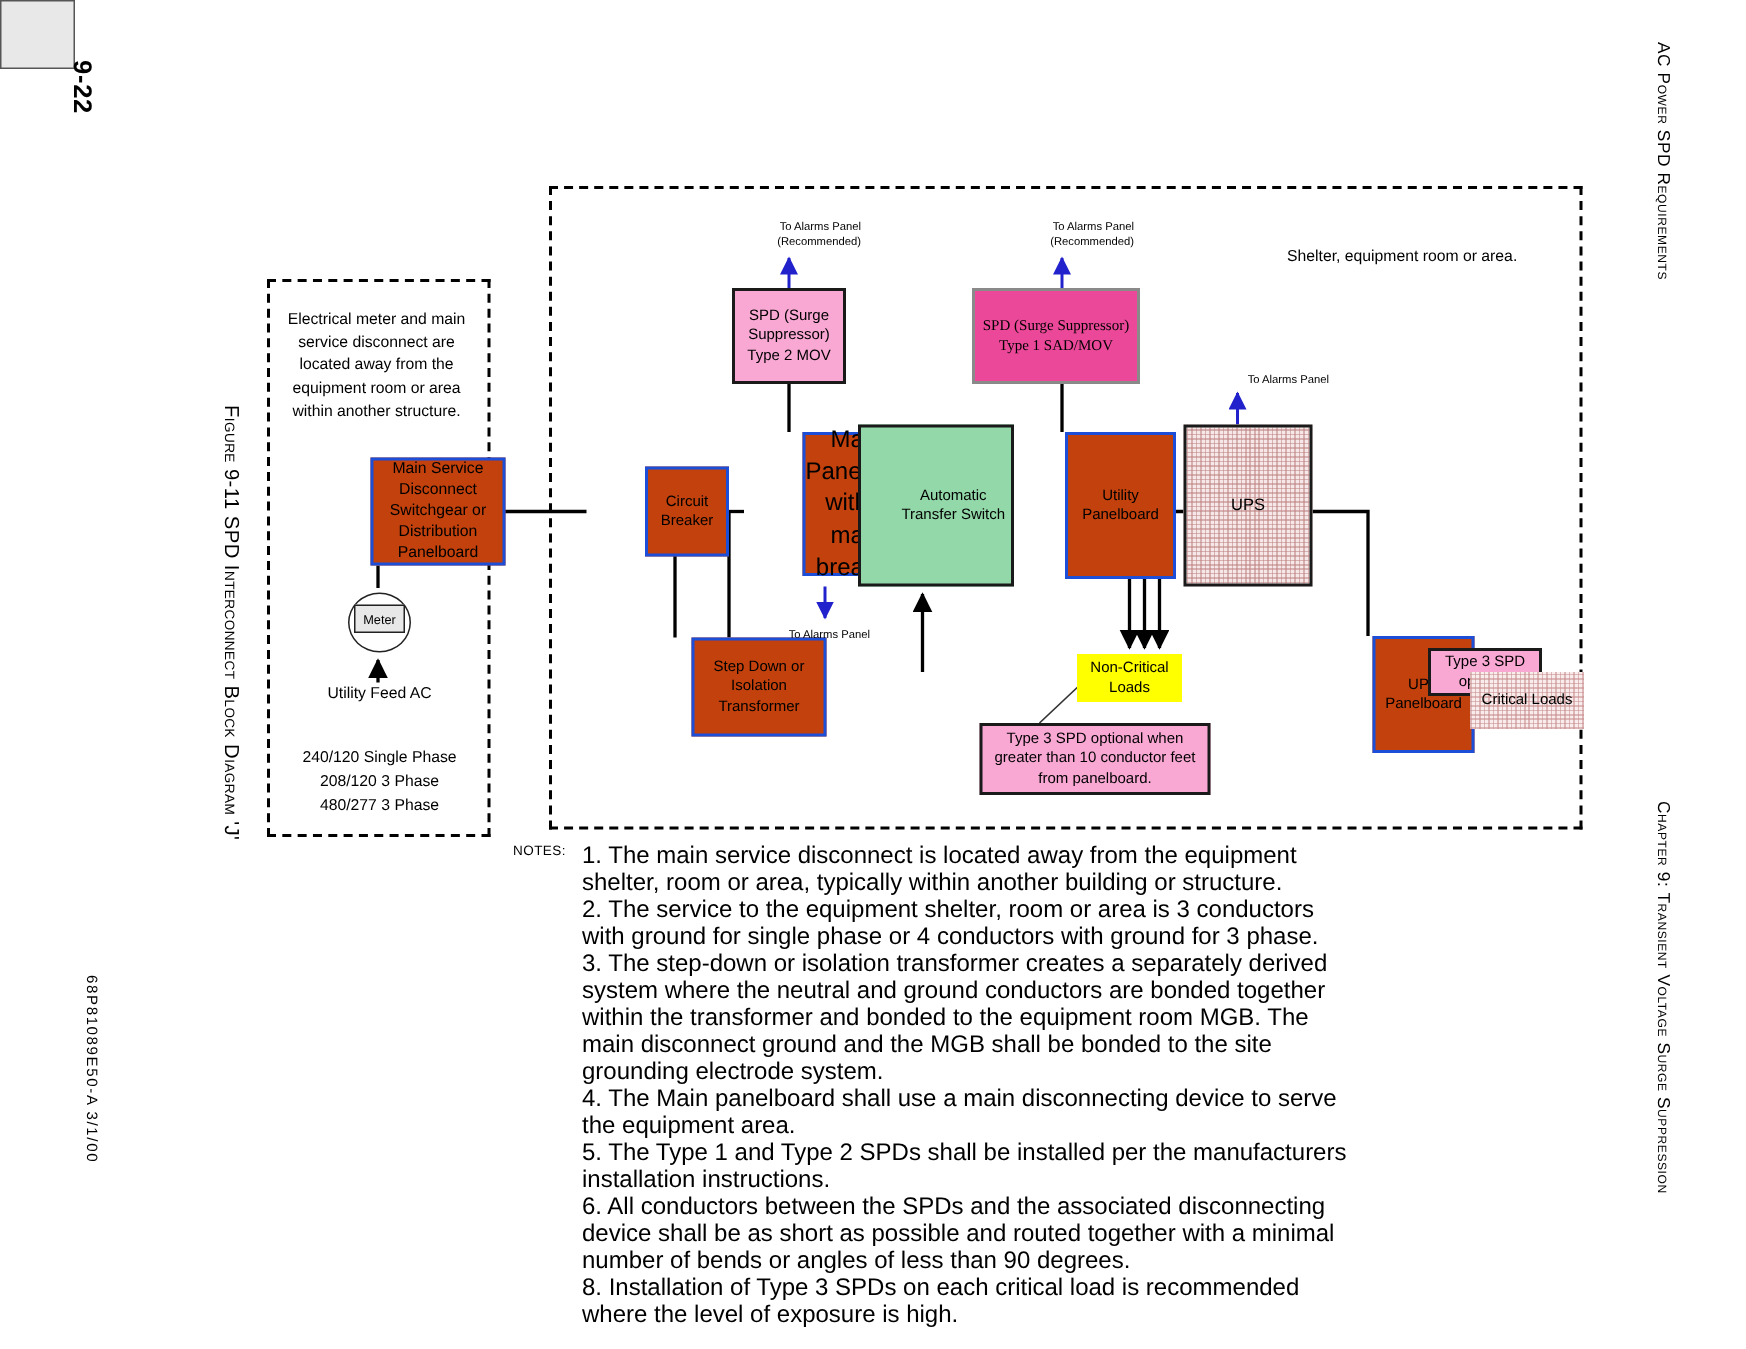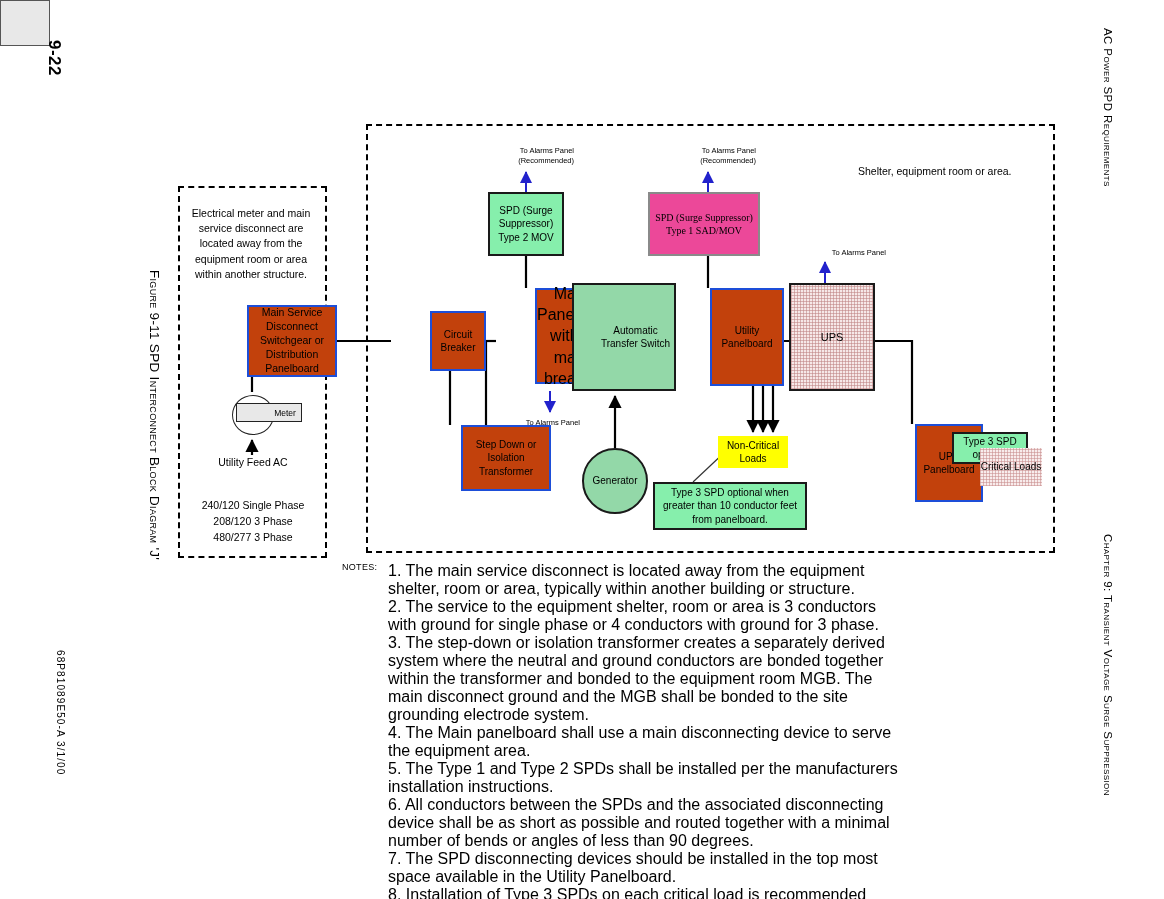--- a/index.html
+++ b/index.html
@@ -30,21 +30,21 @@
   .note-text{position:absolute;text-align:center;font-size:10.5px;line-height:1.45;}
   #utility-note{left:186px;top:206px;width:130px;}
   #shelter-label{left:858px;top:164px;width:200px;text-align:left;font-size:10.5px;}
 
   
   .blk{position:absolute;box-sizing:border-box;display:flex;align-items:center;
        justify-content:center;text-align:center;line-height:1.32;}
   .blk span{display:block;width:100%;}
 
   .grey{background:#c2410c;border:2px solid #1d4ed8;margin-left:39px;}
-  .cyan{background:#86efac;border:2px solid #1a1a1a;}
+  .cyan{background:#f9a8d4;border:2px solid #1a1a1a;}
   .cyan-g{background:#ec4899;border:2px solid #8a8a8a;font-family:Liberation Serif, serif;}
   .green{background:#93d8a8;border:2px solid #1a1a1a;}
   .yellow{background:#ffff00;border:none;}
   .hatch{border:2px solid #1a1a1a;
          background-color:#f6e8e8;
          background-image:
            repeating-linear-gradient(0deg,rgba(190,130,130,.55) 0 1px,transparent 1px 3px),
            repeating-linear-gradient(90deg,rgba(190,130,130,.55) 0 1px,transparent 1px 3px);}
   .hatch-nb{border:none;
          background-color:#f8ecec;
@@ -52,40 +52,40 @@
            repeating-linear-gradient(0deg,rgba(200,140,140,.55) 0 1px,transparent 1px 3px),
            repeating-linear-gradient(90deg,rgba(200,140,140,.55) 0 1px,transparent 1px 3px);}
 
   
   #main-service-disconnect{left:208px;top:305px;width:90px;height:72px;font-size:10.5px;}
   #meter-box{left:228px;top:392px;width:48px;height:44px;background:#e8e8e8;border:1.5px solid #555;}
   #meter-circle{position:absolute;left:232px;top:395px;width:40px;height:38px;
       border:1.5px solid #222;border-radius:50%;}
   #meter-inner{position:absolute;left:236px;top:403px;width:32px;height:17px;
       border:1.5px solid #222;background:#e8e8e8;display:flex;align-items:center;
-      justify-content:center;font-size:8.5px;padding-left:32px;}
+      justify-content:center;font-size:8.5px;}
   #utility-feed-label{position:absolute;left:198px;top:455px;width:110px;text-align:center;
       font-size:10.5px;line-height:1.4;}
   #voltage-list{position:absolute;left:186px;top:498px;width:134px;text-align:center;
       font-size:10.5px;line-height:1.5;}
 
   #circuit-breaker{left:391px;top:311px;width:56px;height:60px;font-size:10px;}
   #step-down-transformer{left:422px;top:425px;width:90px;height:66px;font-size:10px;}
   #main-panelboard{left:496px;top:288px;width:72px;height:96px;font-size:16px;}
   #ats{left:572px;top:283px;width:104px;height:108px;font-size:10px;padding-left:23px;}
   #utility-panelboard{left:671px;top:288px;width:74px;height:98px;font-size:10px;}
   #ups{left:789px;top:283px;width:86px;height:108px;font-size:11px;}
   #ups-panelboard{left:876px;top:424px;width:68px;height:78px;font-size:10px;}
 
   #spd-type2{left:488px;top:192px;width:76px;height:64px;font-size:10px;}
   #spd-type1{left:648px;top:192px;width:112px;height:64px;font-size:10px;}
   #type3-spd-opt{left:952px;top:394px;width:76px;height:32px;font-size:10px;margin-top:38px;}
   #type3-spd-note{left:653px;top:482px;width:154px;height:48px;font-size:10px;}
   #non-critical-loads{left:718px;top:436px;width:70px;height:32px;font-size:10px;}
-  #critical-loads{left:980px;top:448px;width:62px;height:38px;font-size:10px;}
+  #critical-loads{left:980px;top:448px;width:76px;height:38px;font-size:10px;}
 
   #generator{left:582px;top:448px;width:66px;height:66px;border-radius:50%;
       background:#93d8a8;border:2px solid #1a1a1a;font-size:10px;}
   svg.overlay{position:absolute;left:0;top:0;width:1164px;height:899px;pointer-events:none;}
 
   .alarm-lbl{position:absolute;text-align:right;font-size:7.5px;line-height:1.3;}
   #notes-label{position:absolute;left:342px;top:562px;font-size:9px;letter-spacing:.3px;}
   #notes-list{position:absolute;left:388px;top:562px;width:512px;}
   #notes-list div{margin:0;}
 </style>
@@ -210,23 +210,20 @@
   </div>
 
   <div class="blk hatch" id="ups">
     <span>UPS</span>
   </div>
 
   <div class="blk grey" id="ups-panelboard">
     <span>UPS Panelboard</span>
   </div>
 
-  <div class="blk" id="generator">
-    <span>Generator</span>
-  </div>
 
   <div class="blk cyan" id="spd-type2">
     <span>SPD (Surge Suppressor) Type 2 MOV</span>
   </div>
 
   <div class="blk cyan-g" id="spd-type1">
     <span>SPD (Surge Suppressor) Type 1  SAD/MOV</span>
   </div>
 
   <div class="blk cyan" id="type3-spd-opt">
@@ -251,17 +248,16 @@
   <div class="alarm-lbl" style="left:522px;top:418px;width:58px;">To Alarms Panel</div>
 
   <div id="notes-label">NOTES:</div>
   <div id="notes-list">
       <div>1.  The main service disconnect is located away from the equipment shelter, room or area, typically within another  building or structure.</div>
       <div>2.  The service to the equipment shelter, room or area is 3 conductors with ground for single phase or 4 conductors with ground for 3 phase.</div>
       <div>3.  The step-down or isolation transformer creates a separately derived system where the neutral and ground conductors are bonded together within the transformer and bonded to the equipment room MGB.  The main disconnect ground and the MGB shall be bonded to the site grounding electrode system.</div>
       <div>4.  The Main panelboard shall use a main disconnecting device to serve the equipment area.</div>
       <div>5.  The Type 1 and Type 2 SPDs shall be installed per the manufacturers installation instructions.</div>
       <div>6.  All conductors between the SPDs and the associated disconnecting device shall be as short as possible and routed together with a minimal number of bends or angles of less than 90 degrees.</div>
-      <div>7.  The SPD disconnecting devices should be installed in the top most space available in the Utility Panelboard.</div>
       <div>8.  Installation of Type 3  SPDs on each critical load is recommended where the level of exposure is high.</div>
     </div>
 
 </div>
 
 </body></html>

